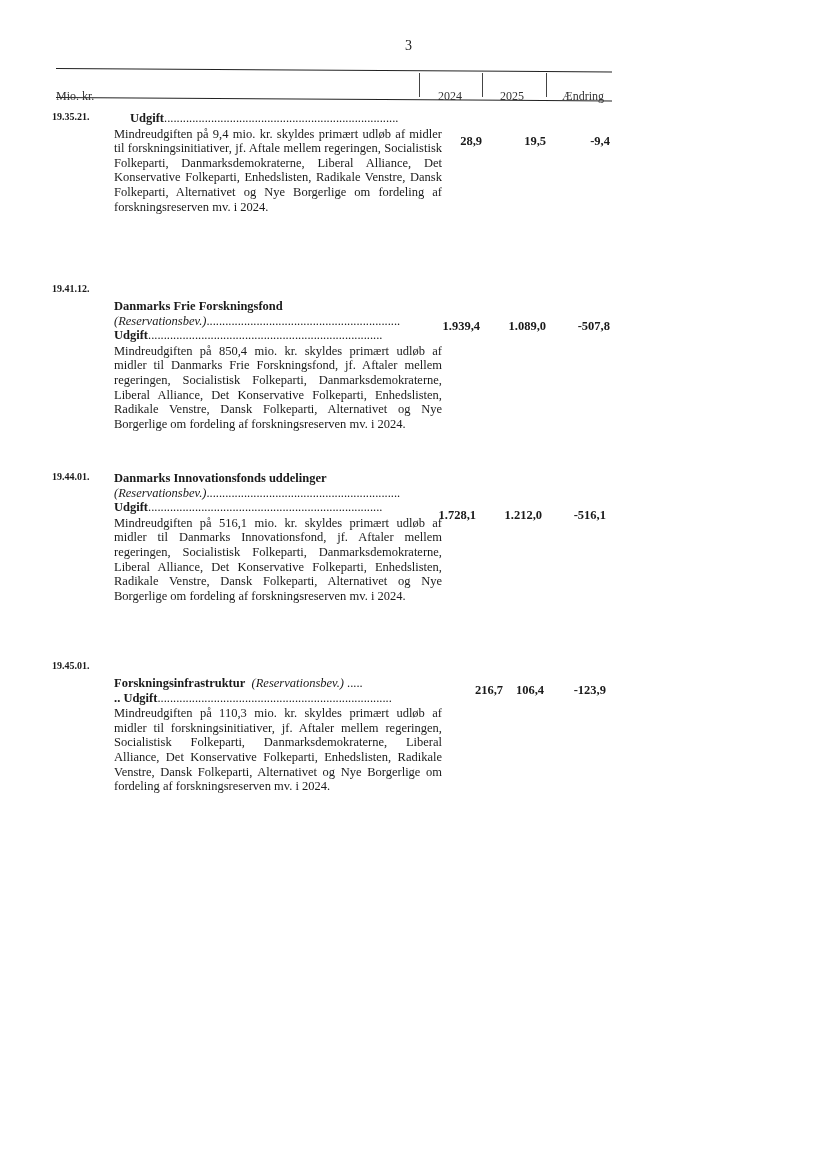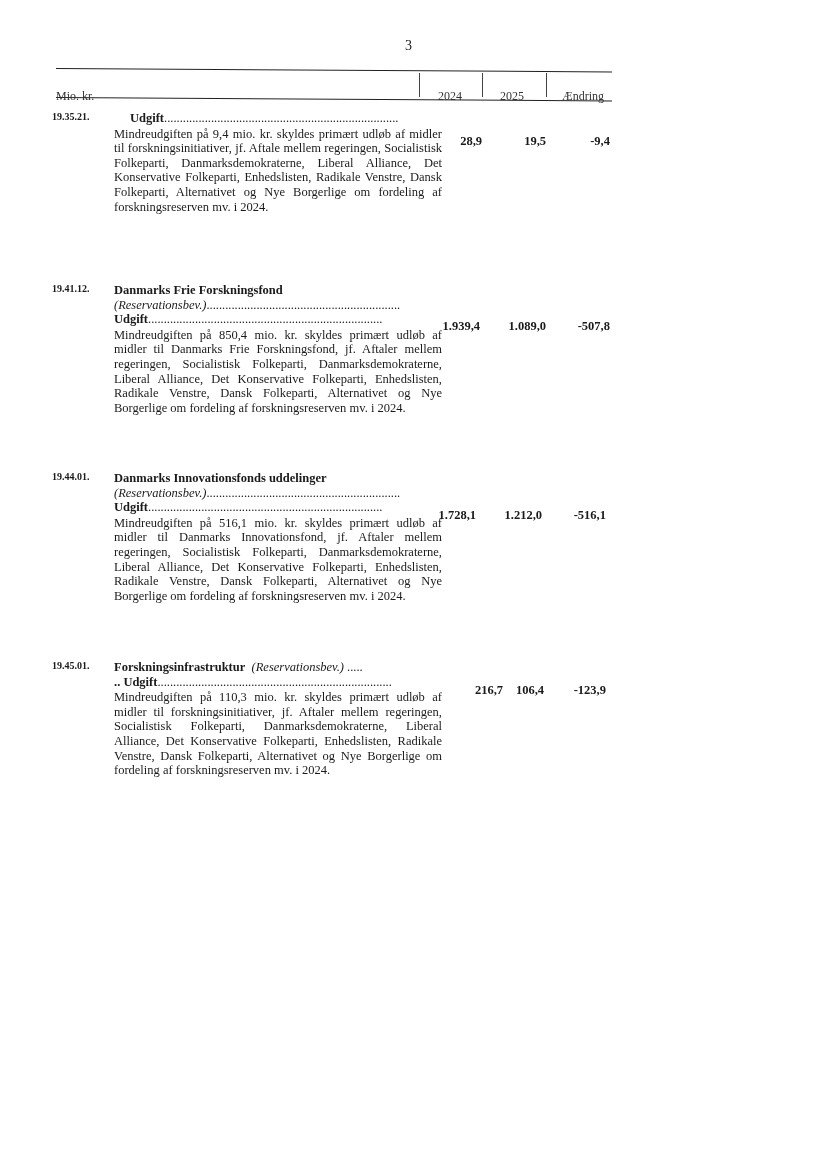--- a/index.html
+++ b/index.html
@@ -44,21 +44,21 @@
     <div class="udgift" style="padding-left:16px;"><span>Udgift</span><span class="dots">...........................................................................</span></div>
     <div class="desc">Mindreudgiften på 9,4 mio. kr. skyldes primært udløb af midler til forskningsinitiativer, jf. Aftale mellem regeringen, Socialistisk Folkeparti, Danmarksdemokraterne, Liberal Alliance, Det Konservative Folkeparti, Enhedslisten, Radikale Venstre, Dansk Folkeparti, Alternativet og Nye Borgerlige om fordeling af forskningsreserven mv. i 2024.</div>
   </div>
   <div class="val" style="left:360px; top:23px;">28,9</div>
   <div class="val" style="left:424px; top:23px;">19,5</div>
   <div class="val" style="left:488px; top:23px;">-9,4</div>
 </div>
 
 <div class="entry" style="top:283px;">
   <div class="code">19.41.12.</div>
-  <div class="body" style="top:0;">
+  <div class="body" style="top:16px;">
     <div class="title-line">Danmarks Frie Forskningsfond</div>
     <div class="title-line"><i>(Reservationsbev.)</i><span class="dots">..............................................................</span></div>
     <div class="udgift"><span>Udgift</span><span class="dots">...........................................................................</span></div>
     <div class="desc">Mindreudgiften på 850,4 mio. kr. skyldes primært udløb af midler til Danmarks Frie Forskningsfond, jf. Aftaler mellem regeringen, Socialistisk Folkeparti, Danmarksdemokraterne, Liberal Alliance, Det Konservative Folkeparti, Enhedslisten, Radikale Venstre, Dansk Folkeparti, Alternativet og Nye Borgerlige om fordeling af forskningsreserven mv. i 2024.</div>
   </div>
   <div class="val" style="left:358px; top:36px;">1.939,4</div>
   <div class="val" style="left:424px; top:36px;">1.089,0</div>
   <div class="val" style="left:488px; top:36px;">-507,8</div>
 </div>
 
@@ -70,21 +70,21 @@
     <div class="udgift"><span>Udgift</span><span class="dots">...........................................................................</span></div>
     <div class="desc">Mindreudgiften på 516,1 mio. kr. skyldes primært udløb af midler til Danmarks Innovationsfond, jf. Aftaler mellem regeringen, Socialistisk Folkeparti, Danmarksdemokraterne, Liberal Alliance, Det Konservative Folkeparti, Enhedslisten, Radikale Venstre, Dansk Folkeparti, Alternativet og Nye Borgerlige om fordeling af forskningsreserven mv. i 2024.</div>
   </div>
   <div class="val" style="left:354px; top:37px;">1.728,1</div>
   <div class="val" style="left:420px; top:37px;">1.212,0</div>
   <div class="val" style="left:484px; top:37px;">-516,1</div>
 </div>
 
 <div class="entry" style="top:660px;">
   <div class="code">19.45.01.</div>
-  <div class="body" style="top:0;">
+  <div class="body" style="top:16px;">
     <div class="title-line"><span>Forskningsinfrastruktur</span>&nbsp; <i>(Reservationsbev.)</i><span class="dots"> .....</span></div>
     <div class="udgift"><span>.. Udgift</span><span class="dots">...........................................................................</span></div>
     <div class="desc">Mindreudgiften på 110,3 mio. kr. skyldes primært udløb af midler til forskningsinitiativer, jf. Aftaler mellem regeringen, Socialistisk Folkeparti, Danmarksdemokraterne, Liberal Alliance, Det Konservative Folkeparti, Enhedslisten, Radikale Venstre, Dansk Folkeparti, Alternativet og Nye Borgerlige om fordeling af forskningsreserven mv. i 2024.</div>
   </div>
   <div class="val" style="left:381px; top:23px;">216,7</div>
   <div class="val" style="left:422px; top:23px;">106,4</div>
   <div class="val" style="left:484px; top:23px;">-123,9</div>
 </div>
 
 </body></html>

